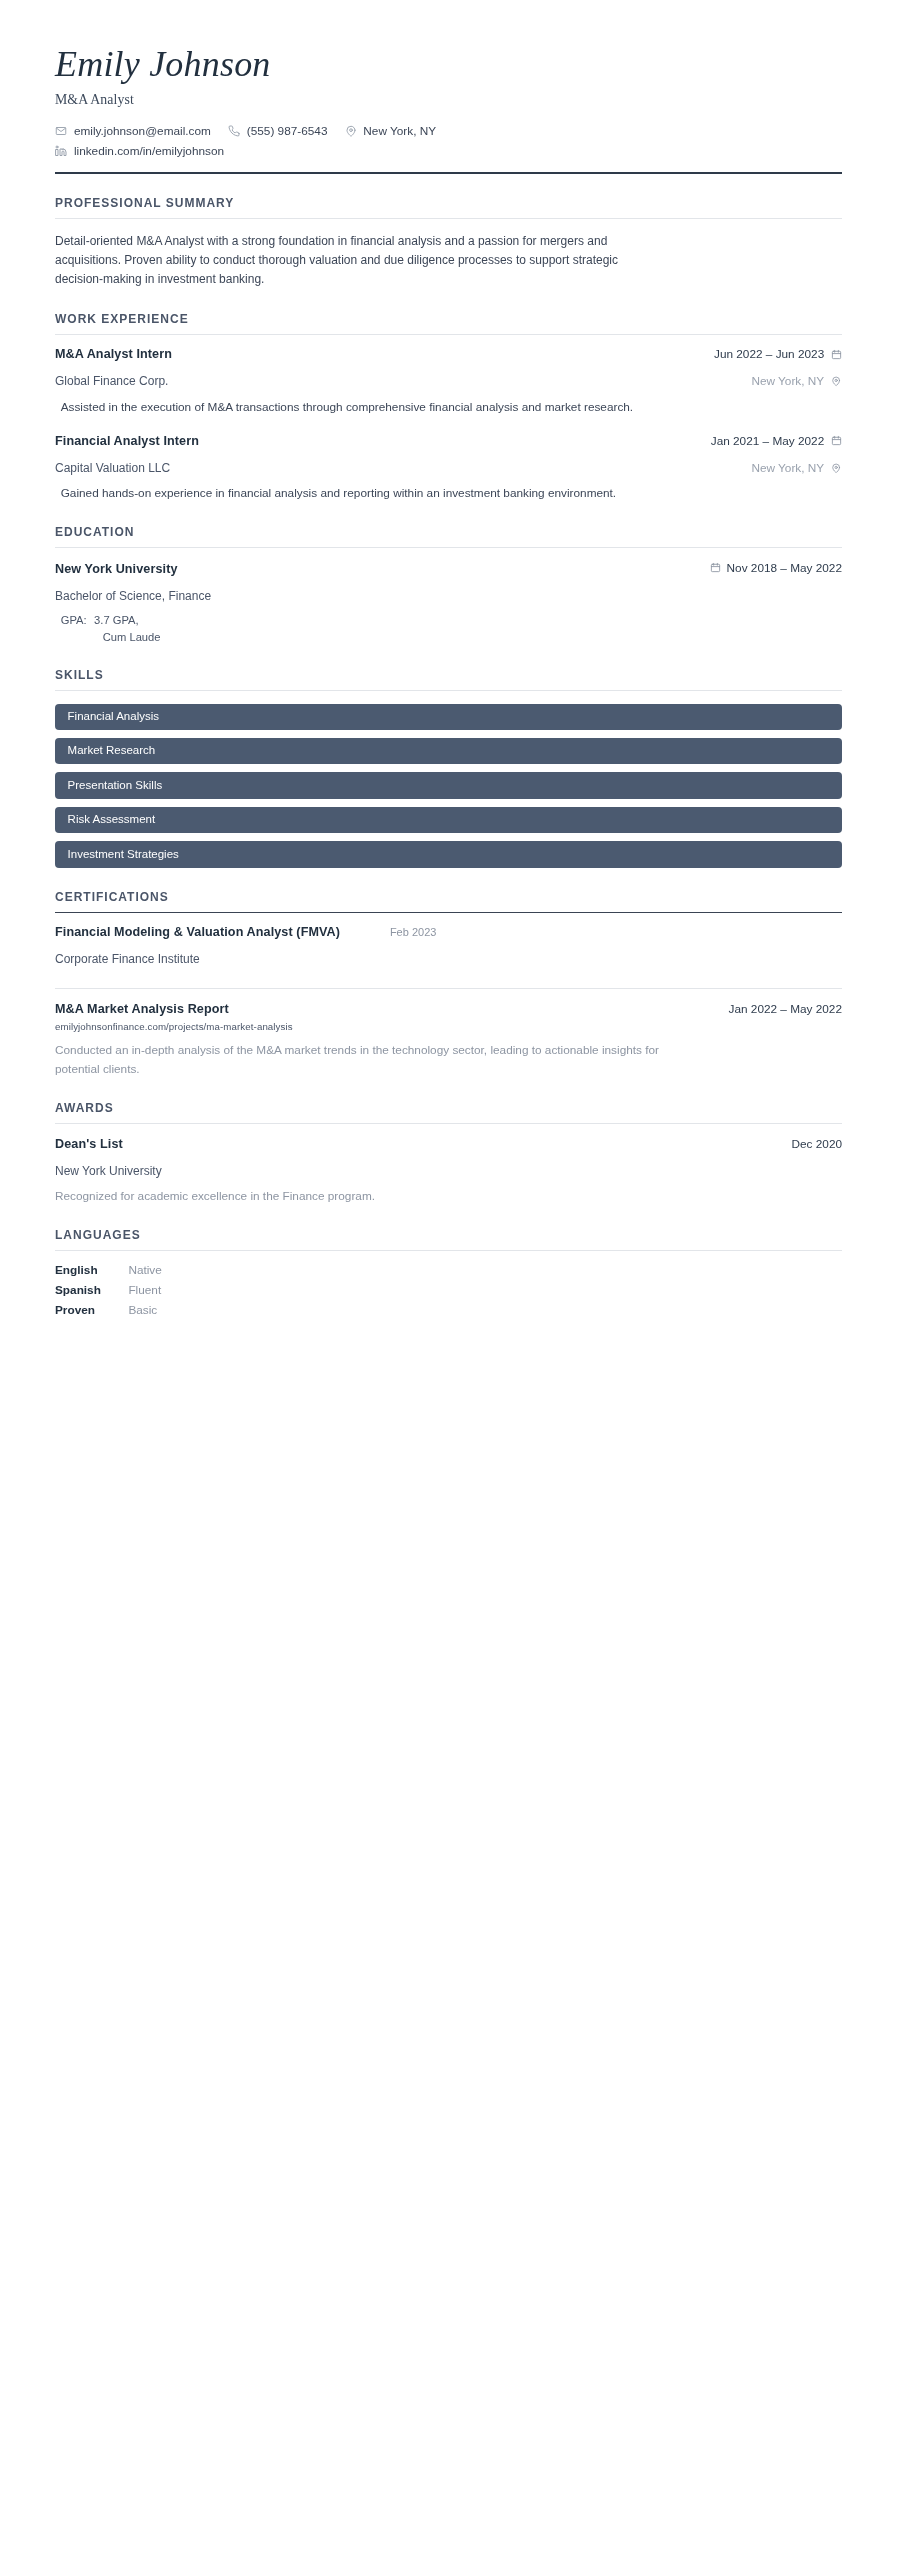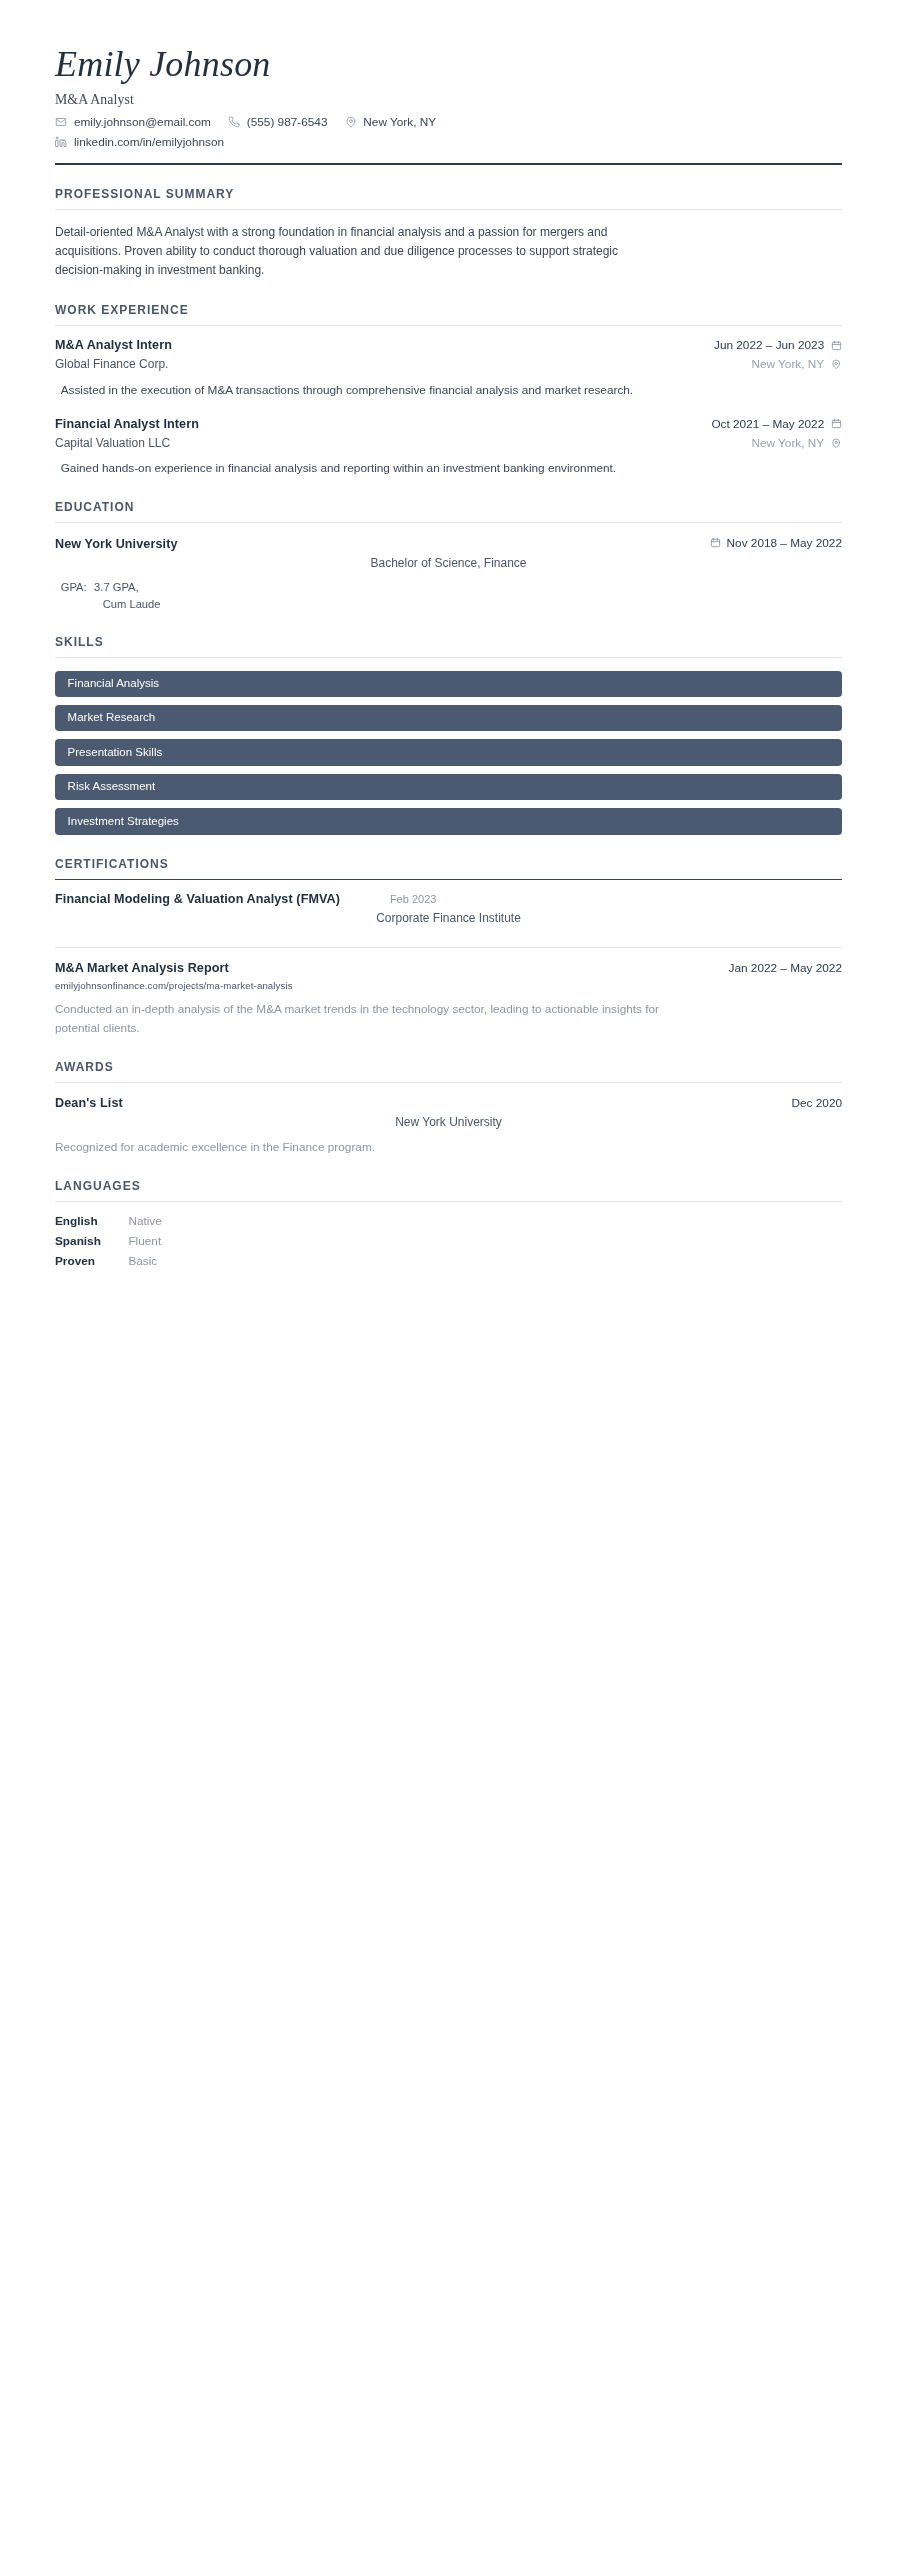--- a/index.html
+++ b/index.html
@@ -37,21 +37,21 @@
 
   .job-title {
     font-family: "Liberation Serif", serif;
     font-size: 13.8px;
     font-weight: 400;
     color: #3d4a5c;
     margin-top: 8px;
     letter-spacing: 0.1px;
   }
 
-  .contact-lines { margin-top: 7px; }
+  .contact-lines { margin-top: 16px; }
 
   .contact-row {
     display: flex;
     align-items: center;
     flex-wrap: wrap;
     margin-bottom: 6.3px;
   }
 
   .contact-item {
     display: inline-flex;
@@ -123,22 +123,21 @@
     font-size: 12.6px;
     font-weight: 700;
     color: #22303f;
     letter-spacing: 0.1px;
   }
 
   .entry-secondary {
     font-size: 12px;
     font-weight: 400;
     color: #4a5568;
-    margin-top: 5px;
-    text-align: center;
+    margin-top: 13px;
   }
 
   .entry-meta-top {
     display: inline-flex;
     align-items: center;
     font-size: 11.8px;
     color: #2f3c4d;
     white-space: nowrap;
   }
   .entry-meta-bottom {
@@ -332,21 +331,21 @@
             </span>
           </div>
         </div>
         <p class="entry-desc">Assisted in the execution of M&amp;A transactions through comprehensive financial analysis and market research.</p>
       </div>
 
       <div class="entry">
         <div class="entry-row">
           <div class="entry-primary">Financial Analyst Intern</div>
           <div class="entry-meta-top">
-            <span>Oct 2021 – May 2022</span>
+            <span>Jan 2021 – May 2022</span>
             <span class="meta-icon after">
               <svg width="11" height="11" viewBox="0 0 24 24" fill="none" stroke="currentColor" stroke-width="1.9" stroke-linecap="round" stroke-linejoin="round">
                 <rect x="3" y="5" width="18" height="16" rx="2"></rect>
                 <path d="M3 10h18M8 3v4M16 3v4"></path>
               </svg>
             </span>
           </div>
         </div>
         <div class="entry-row">
           <div class="entry-secondary">Capital Valuation LLC</div>

